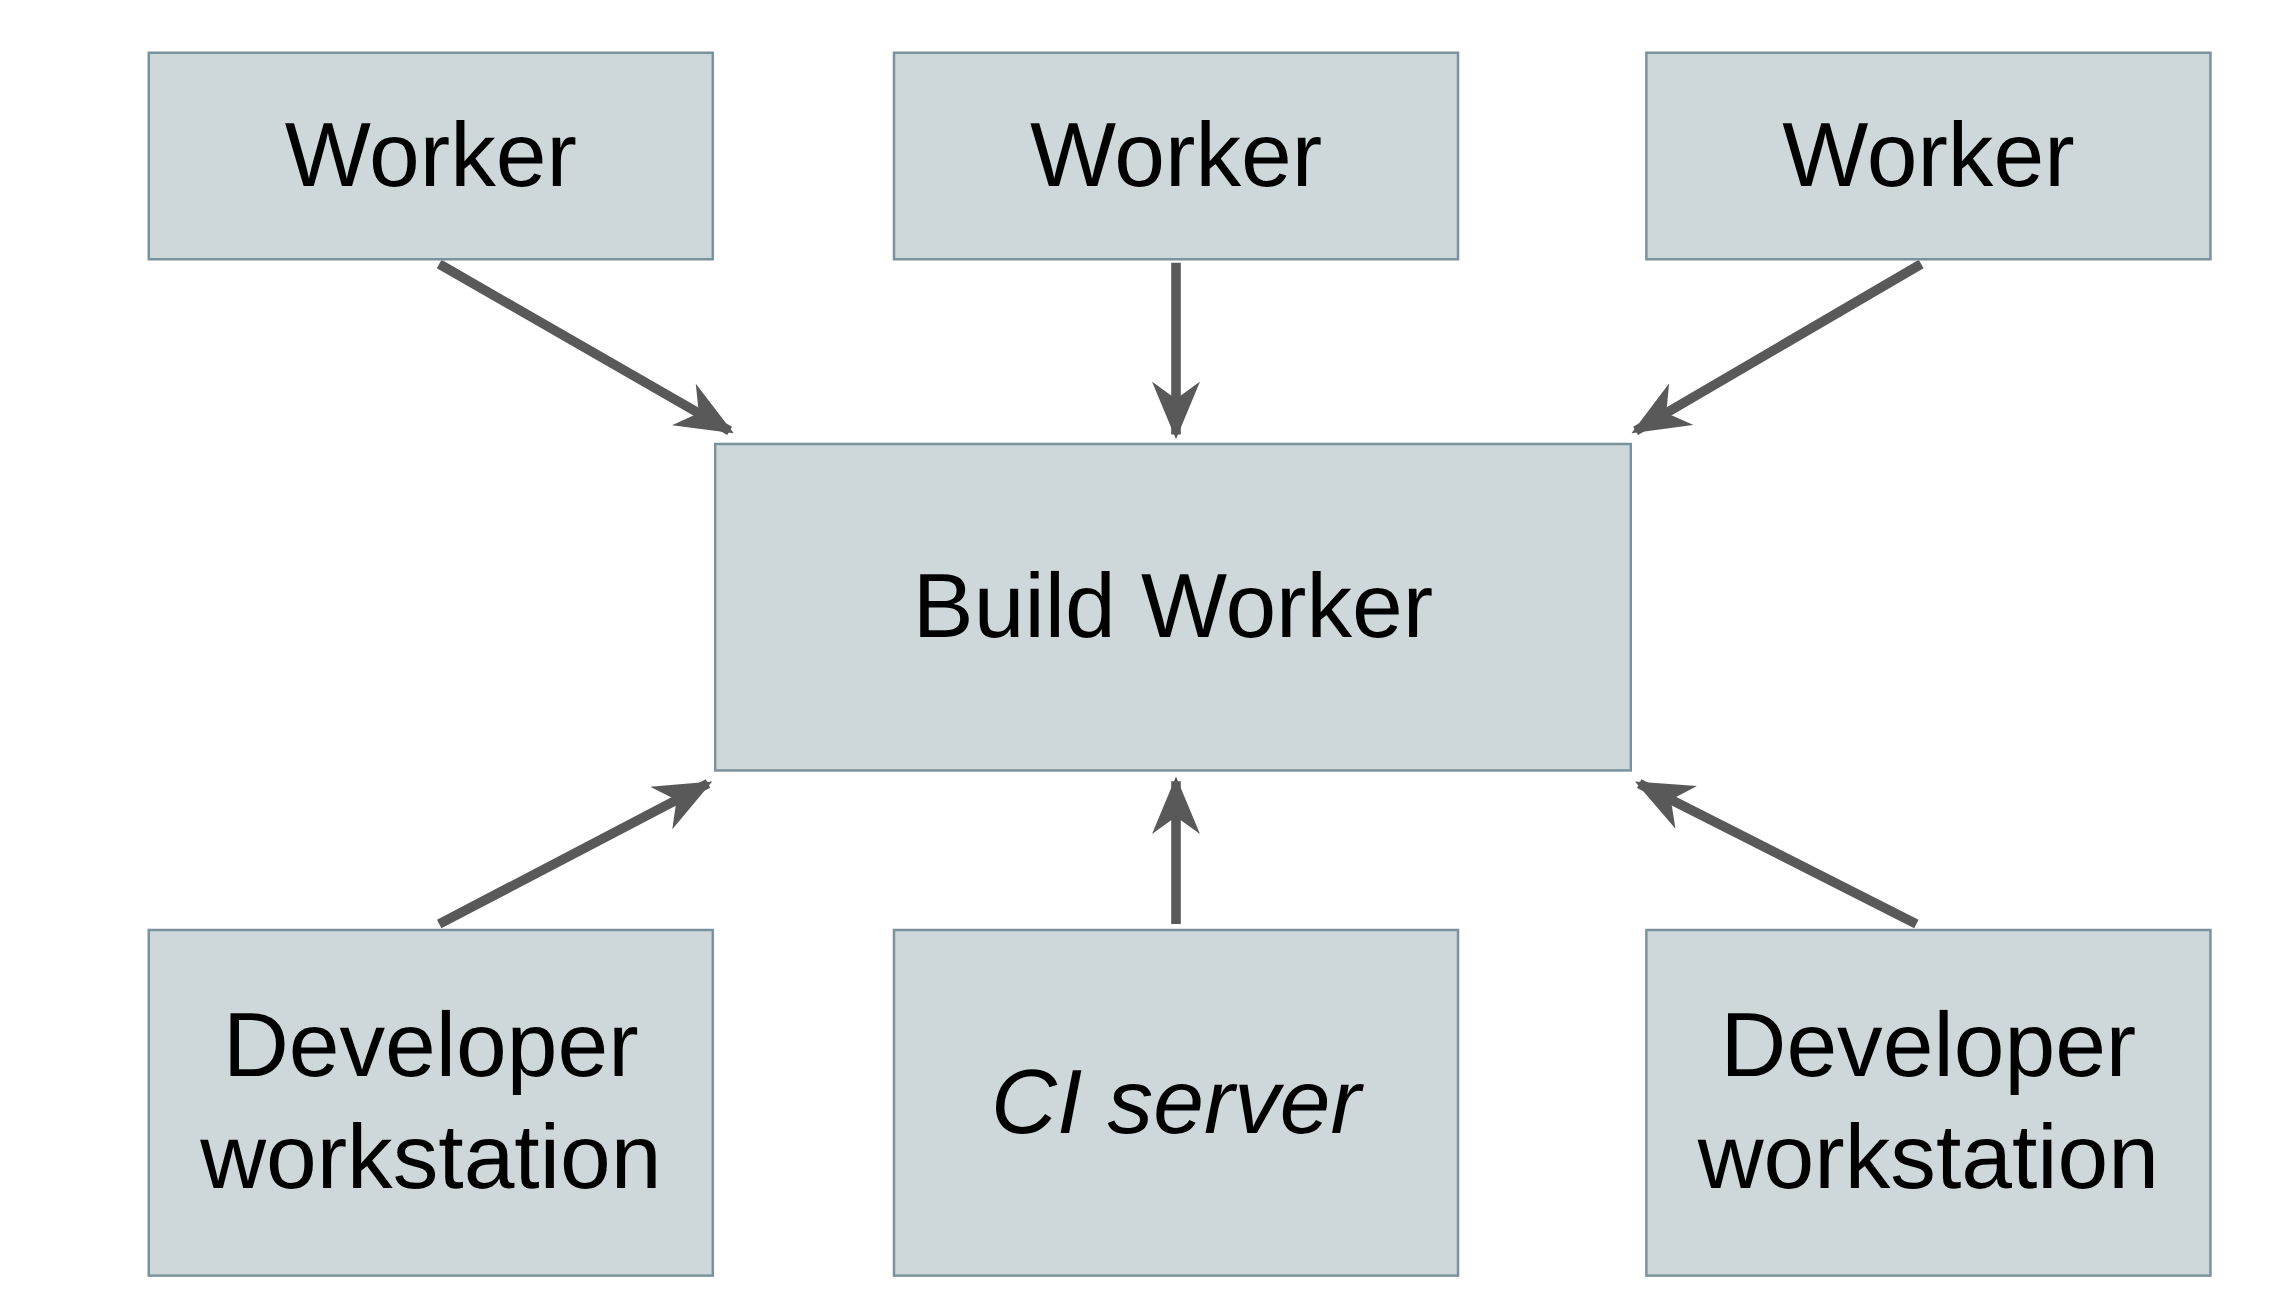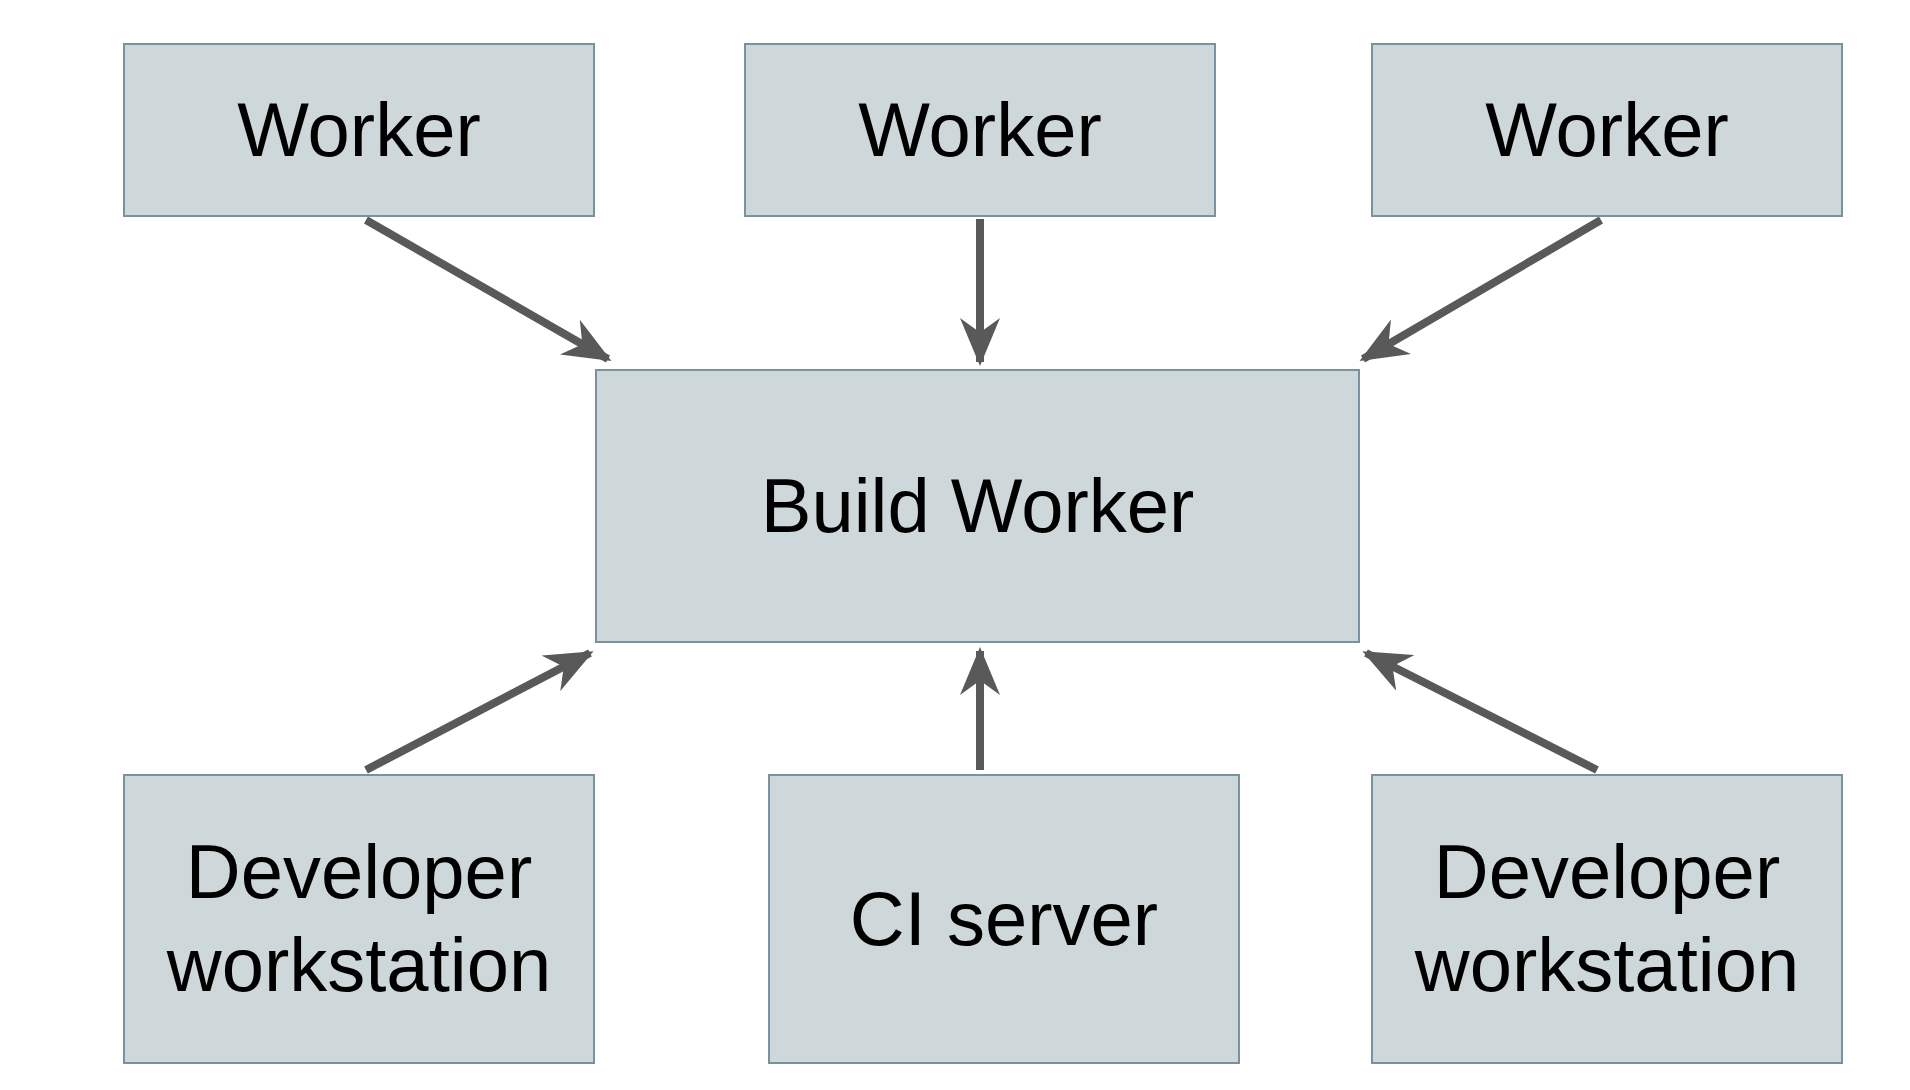--- a/index.html
+++ b/index.html
@@ -75,20 +75,20 @@
   </div>
   <div class="node" id="node-2" style="left: 1371px; top: 43px; width: 472px; height: 174px;">
     <span class="label">Worker</span>
   </div>
   <div class="node" id="node-3" style="left: 595px; top: 369px; width: 765px; height: 274px;">
     <span class="label">Build Worker</span>
   </div>
   <div class="node" id="node-4" style="left: 123px; top: 774px; width: 472px; height: 290px;">
     <span class="label">Developer workstation</span>
   </div>
-  <div class="node" id="node-5" style="left: 768px; top: 774px; width: 472px; height: 290px;">
+  <div class="node" id="node-5" style="left: 744px; top: 774px; width: 472px; height: 290px; font-style: italic;">
     <span class="label">CI server</span>
   </div>
   <div class="node" id="node-6" style="left: 1371px; top: 774px; width: 472px; height: 290px;">
     <span class="label">Developer workstation</span>
   </div>
 
 </div>
 
 </body></html>

